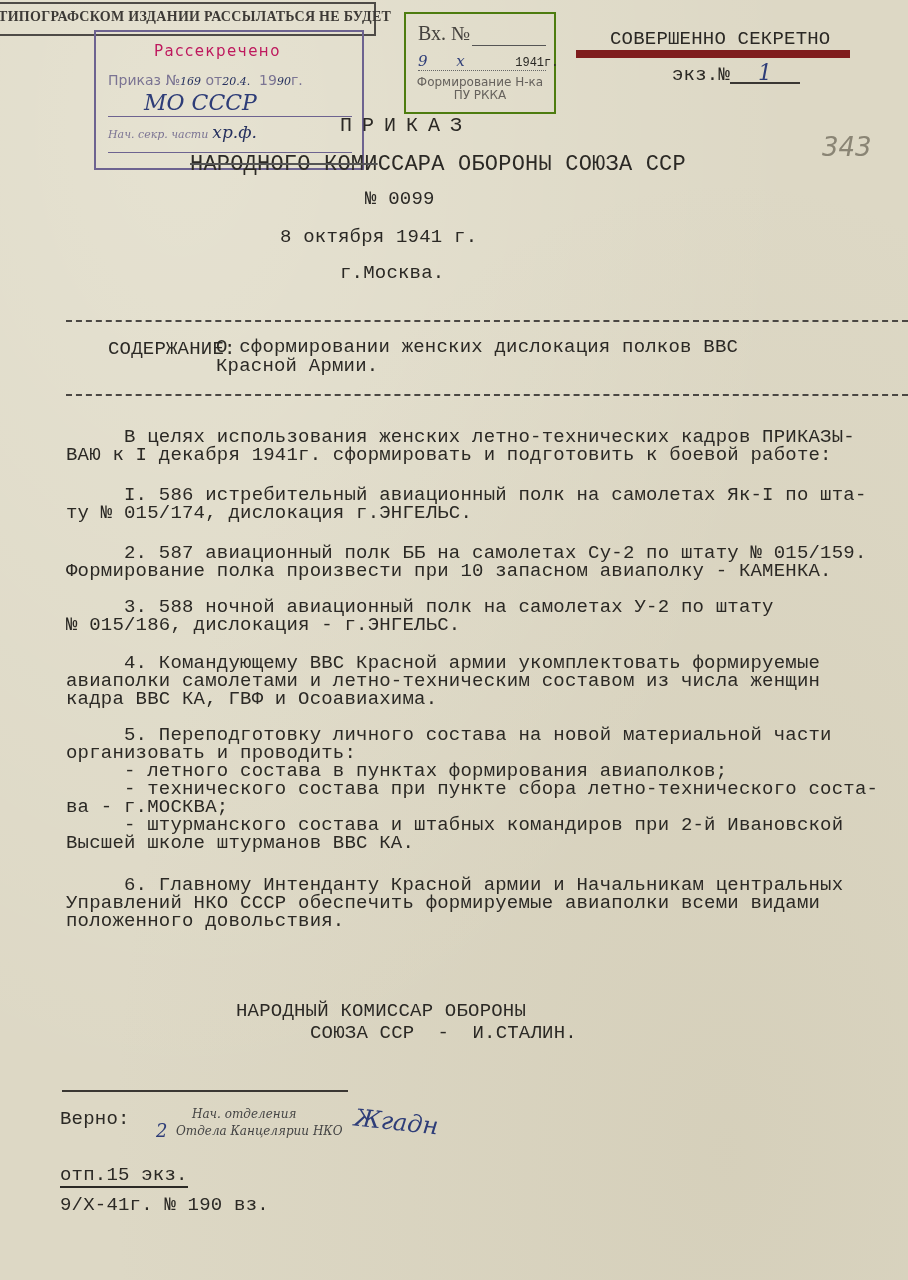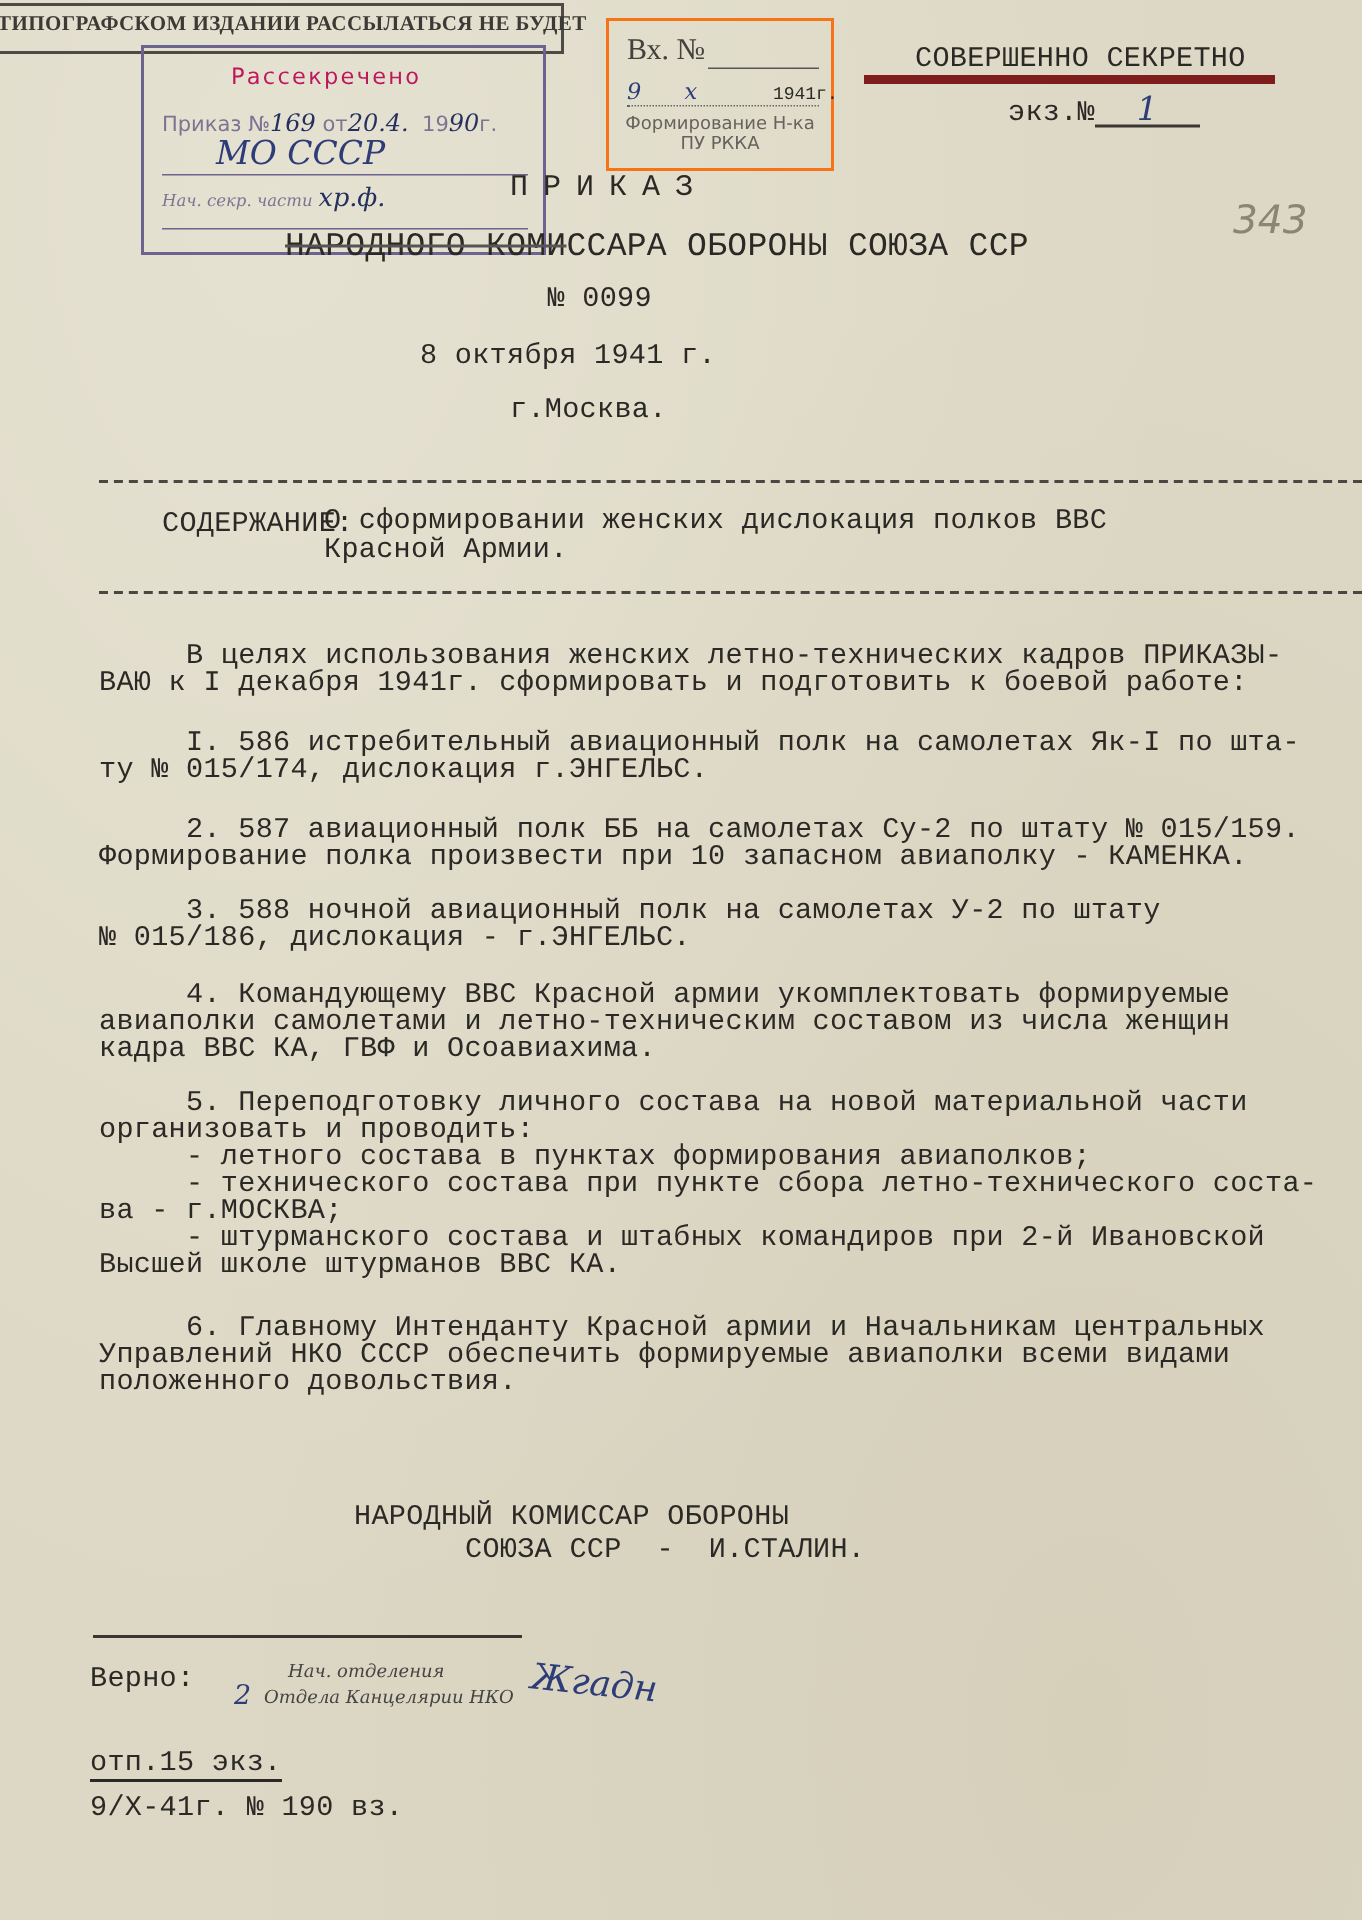--- a/index.html
+++ b/index.html
@@ -22,35 +22,35 @@
   .pencil { font-family: "DejaVu Sans", sans-serif; color: #8a8575; font-style: italic; }
 
   
   .stamp-dist { left: -6px; top: 2px; width: 380px; height: 30px; border: 2px solid #4e4b47; border-left: none; }
   .stamp-dist span { position: absolute; left: 4px; top: 5px; font-family: "Liberation Serif", serif; font-weight: bold; font-size: 14px; color: #3d3a36; letter-spacing: 0.3px; white-space: nowrap; }
 
   
   .stamp-declass { left: 94px; top: 30px; width: 266px; height: 136px; border: 2px solid #6d6390; }
   .stamp-declass .title { position: absolute; left: 58px; top: 10px; font-family: "DejaVu Sans", sans-serif; font-size: 15px; color: #be185d; letter-spacing: 1.5px; }
   .stamp-declass .row2 { position: absolute; left: 12px; top: 40px; font-family: "DejaVu Sans", sans-serif; font-size: 14px; color: #7b7493; white-space: nowrap; }
-  .stamp-declass .fill { color: #25305e; font-family: "DejaVu Serif", serif; font-style: italic; font-size: 16px; }
+  .stamp-declass .fill { color: #25305e; font-family: "DejaVu Serif", serif; font-style: italic; font-size: 11px; }
   .stamp-declass .line { position: absolute; left: 12px; right: 10px; height: 1px; background: #6d6390; }
   .stamp-declass .hand-mo { position: absolute; left: 48px; top: 58px; font-size: 22px; }
   .stamp-declass .row3 { position: absolute; left: 12px; top: 90px; font-family: "DejaVu Serif", serif; font-style: italic; font-size: 11px; color: #7b7493; white-space: nowrap; }
   .stamp-declass .row3 .fill2 { font-size: 17px; color: #25305e; margin-left: 4px; }
 
   
-  .stamp-in { left: 404px; top: 12px; width: 148px; height: 98px; border: 2px solid #f97316; }
+  .stamp-in { left: 404px; top: 12px; width: 148px; height: 98px; border: 2px solid #4d7c0f; }
   .stamp-in .vx { position: absolute; left: 12px; top: 8px; font-family: "Liberation Serif", serif; font-size: 20px; color: #45423e; }
   .stamp-in .vxline { position: absolute; left: 66px; top: 31px; width: 74px; height: 1px; background: #555; }
   .stamp-in .date { position: absolute; left: 12px; top: 38px; font-size: 12px; width: 128px; border-bottom: 1px dotted #666; }
   .stamp-in .date .d { color: #2e3d78; font-family: "DejaVu Serif", serif; font-style: italic; font-size: 15px; }
   .stamp-in .org { position: absolute; left: 0; right: 0; top: 62px; text-align: center; font-family: "DejaVu Sans", sans-serif; font-size: 12px; line-height: 13px; color: #66625d; }
 
-  .secret { left: 576px; top: 28px; font-size: 19px; border-bottom: 6px solid #7f1d1d; padding: 0 20px 0 34px; }
+  .secret { left: 576px; top: 28px; font-size: 19px; border-bottom: 8px solid #7f1d1d; padding: 0 20px 0 34px; }
   .copy { left: 672px; top: 64px; font-size: 19px; }
   .copy .num { display: inline-block; width: 70px; border-bottom: 2px solid #3a3733; text-align: center; font-family: "DejaVu Serif", serif; font-style: italic; color: #2e3d78; font-size: 22px; line-height: 18px; }
   .pagenum { left: 822px; top: 132px; font-size: 26px; }
   .order-title { left: 340px; top: 114px; font-size: 20px; letter-spacing: 10px; }
   .order-sub { left: 190px; top: 152px; font-size: 22px; }
   .order-sub .strike { text-decoration: line-through; text-decoration-color: #555; }
   .order-num { left: 365px; top: 188px; font-size: 19px; }
   .order-date { left: 280px; top: 226px; font-size: 19px; }
   .order-city { left: 340px; top: 262px; font-size: 19px; }
 

